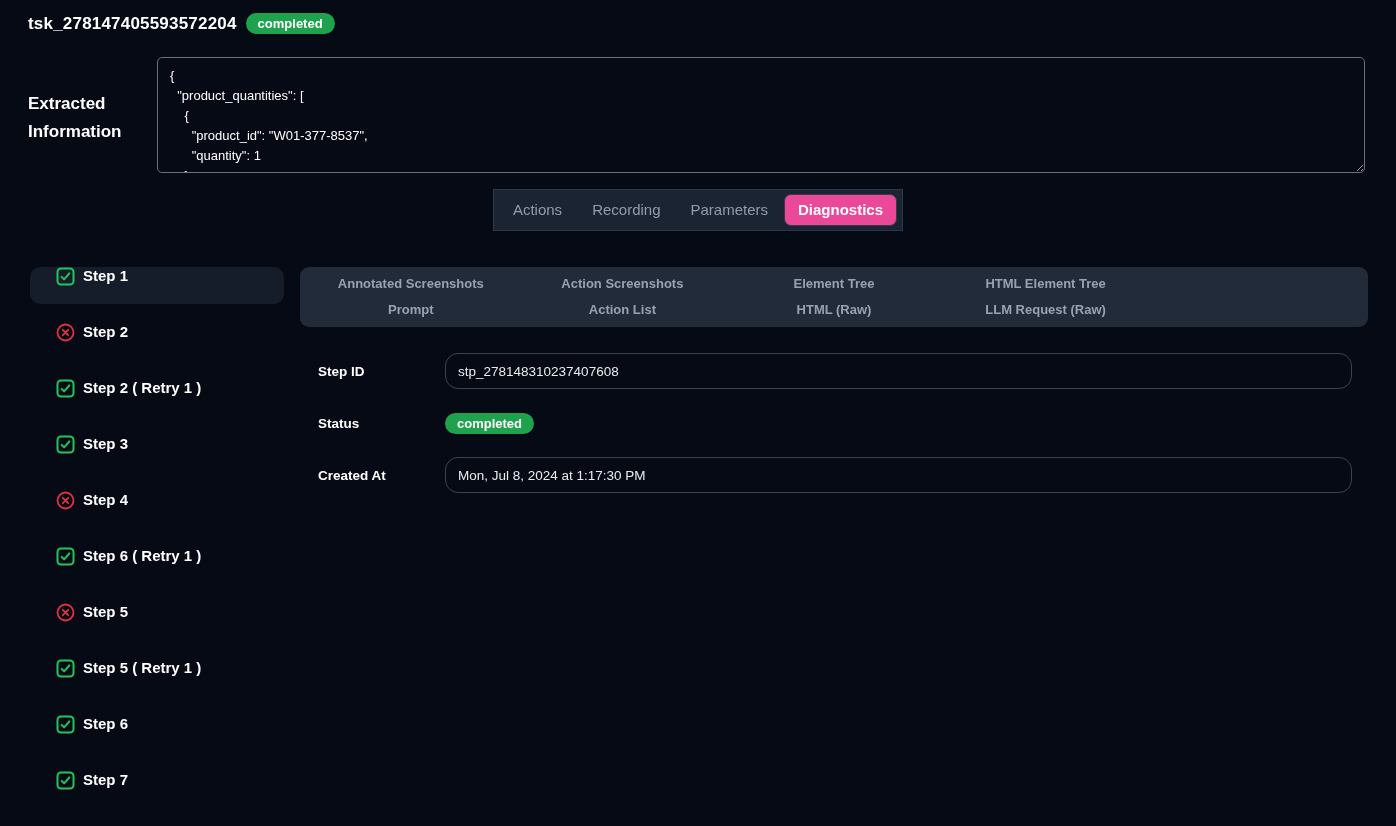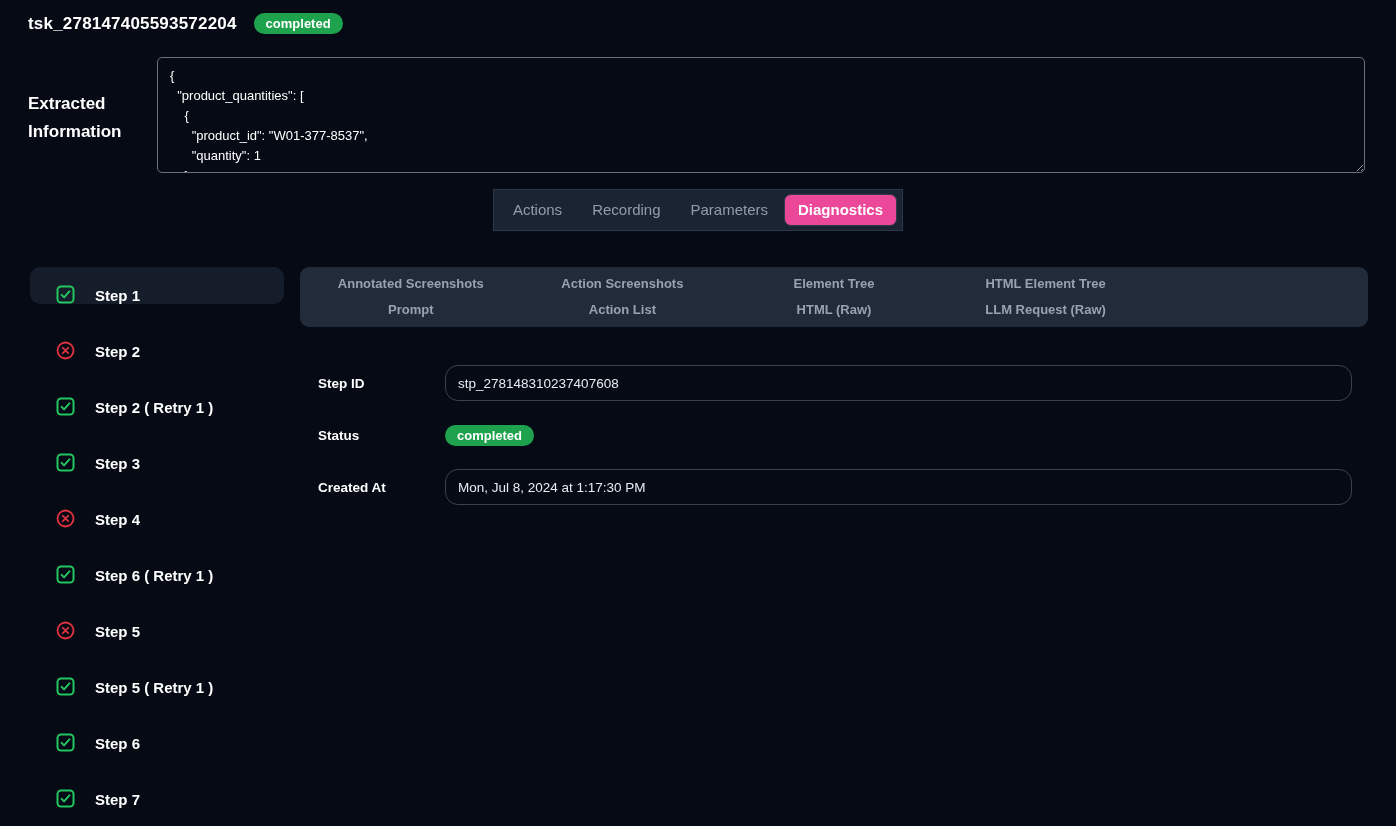--- a/index.html
+++ b/index.html
@@ -4,21 +4,21 @@
 <style>
   * { box-sizing: border-box; }
   html, body { margin: 0; padding: 0; }
   body {
     width: 1396px; height: 826px; overflow: hidden; position: relative;
     background: #050a15; color: #ffffff;
     font-family: "Liberation Sans", sans-serif;
   }
 
   
-  .header { display: flex; align-items: center; gap: 17px; padding: 13px 14px 0 28px; }
+  .header { display: flex; align-items: center; gap: 9px; padding: 13px 14px 0 28px; }
   .task-title { font-size: 17px; font-weight: 700; margin: 0; letter-spacing: .2px; }
   .badge {
     display: inline-block; background: #1fa24d; color: #fff; font-size: 13px;
     font-weight: 700; padding: 4px 12px; border-radius: 999px; line-height: 13px;
   }
 
   
   .extract-row { display: flex; margin-top: 23px; padding: 0 31px 0 28px; }
   .extract-label { width: 129px; flex: none; padding-top: 33px; font-size: 17px; font-weight: 700; line-height: 28px; }
   .extract-textarea {
@@ -39,41 +39,41 @@
     font-family: inherit; padding: 6px 13px; border-radius: 7px; cursor: pointer; line-height: 18px;
   }
   .main-tab.active { background: #ec4899; color: #ffffff; border-color: #333b4b; font-weight: 600; }
 
   
   .content { display: flex; margin-top: 36px; padding: 0 28px 0 30px; gap: 16px; align-items: flex-start; }
 
   
   .steps { width: 254px; flex: none; }
   .step-item {
-    height: 37px; display: flex; align-items: flex-end; gap: 20px; padding-left: 26px;
+    height: 37px; display: flex; align-items: flex-start; gap: 8px; padding-left: 26px;
     border-radius: 10px; margin-bottom: 19px; cursor: pointer;
   }
   .step-item.selected { background: #151c2a; }
   .step-icon { width: 19px; height: 19px; flex: none; }
   .step-icon svg { display: block; }
   .step-label { font-size: 15px; font-weight: 600; white-space: nowrap; }
 
   
   .panel { flex: 1; min-width: 0; }
   .diag-tabs { background: #222b3a; border-radius: 9px; padding: 4px 5px; }
   .diag-row { display: grid; grid-template-columns: repeat(5, 1fr); }
   .diag-tab {
     background: none; border: none; color: #98a2b2; font-family: inherit; font-size: 13px;
     font-weight: 600; padding: 6px 4px; border-radius: 7px; cursor: pointer; line-height: 14px;
     white-space: nowrap; overflow: hidden;
   }
   .diag-tab.active { background: #050a15; color: #ffffff; }
 
   
-  .fields { margin-top: 38px; padding-left: 18px; padding-right: 16px; }
+  .fields { margin-top: 26px; padding-left: 18px; padding-right: 16px; }
   .field-row { display: flex; align-items: center; min-height: 36px; margin-bottom: 16px; }
   .field-label { width: 127px; flex: none; font-size: 13.5px; font-weight: 700; }
   .field-input {
     flex: 1; height: 36px; background: transparent; border: 1px solid #3a4252;
     border-radius: 13px; color: #e9ebee; font-size: 13.5px; font-family: inherit;
     padding: 0 12px; outline: none;
   }
 </style>
 </head>
 <body>

